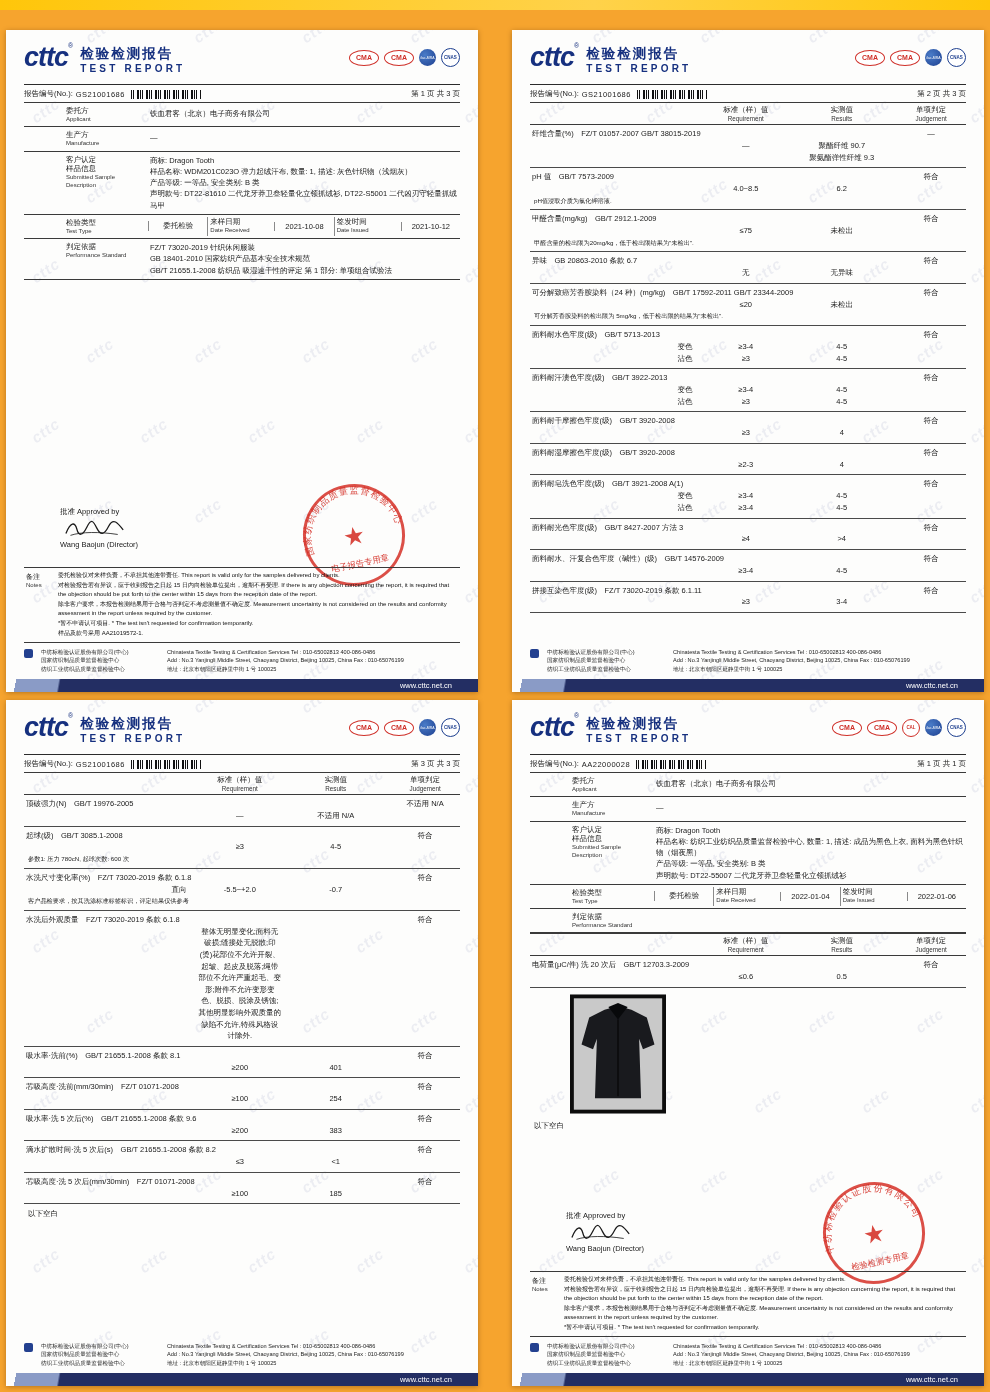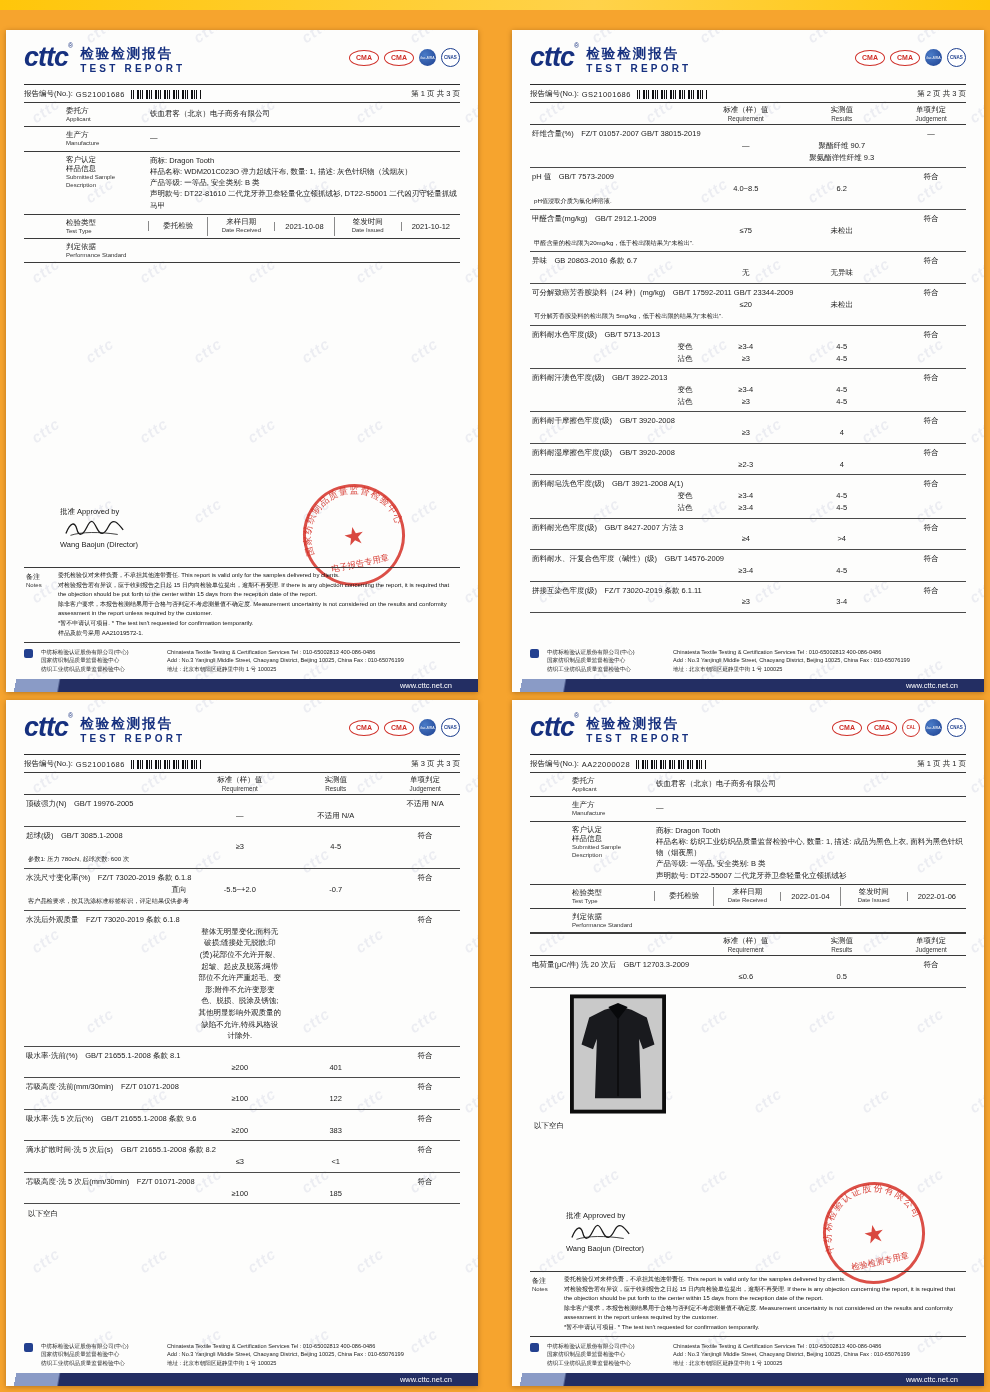--- a/index.html
+++ b/index.html
@@ -39,21 +39,21 @@
   .pageinfo{margin-left:auto;}
   
   .itable{border-top:1px solid #3a3a3a;font-size:7.5px;}
   .irow{display:flex;border-bottom:1px solid #3a3a3a;padding:2px 0;min-height:17px;}
   .ilabel{width:86px;flex:none;padding:1px 4px;box-sizing:border-box;margin-left:38px;}
   .ilabel .cn{display:block;line-height:1.3;}
   .ilabel .en{display:block;font-size:6px;color:#333;line-height:1.25;}
   .ival{flex:1;padding:1px 2px;line-height:1.45;}
   .ival.vcenter{display:flex;align-items:center;}
   .ival .line{line-height:1.5;}
-  .trow .tlab{width:62px;text-align:center;border-left:1px solid #8a8a8a;padding:0 2px;}
+  .trow .tlab{width:62px;border-left:1px solid #8a8a8a;padding:0 2px;}
   .trow .tlab .cn{display:block;}
   .trow .tlab .en{display:block;font-size:6px;color:#333;}
   .trow .tval{flex:1;text-align:center;align-self:center;border-left:1px solid #8a8a8a;}
   .trow .tval:first-of-type{border-left:none;}
   
   .rthead{display:grid;grid-template-columns:40% 19% 25% 16%;border-top:1px solid #3a3a3a;
           border-bottom:1px solid #3a3a3a;padding:2px 0;font-size:7.5px;text-align:center;}
   .rthead .cn{display:block;}
   .rthead .en{display:block;font-size:6.3px;color:#333;}
   .ritem{border-bottom:1px solid #4a4a4a;padding:4px 0;font-size:7.5px;}
@@ -214,20 +214,25 @@
             <span class="cn">签发时间</span>
             <span class="en">Date Issued</span>
           </div>
         <div class="tval">2021-10-12</div>
       </div>
       <div class="irow">
         <div class="ilabel">
             <span class="cn">判定依据</span>
             <span class="en">Performance Standard</span>
           </div>
+        <div class="ival">
+            <div class="line">FZ/T 73020-2019 针织休闲服装</div>
+            <div class="line">GB 18401-2010 国家纺织产品基本安全技术规范</div>
+            <div class="line">GB/T 21655.1-2008 纺织品 吸湿速干性的评定 第 1 部分: 单项组合试验法</div>
+          </div>
       </div>
     </div>
     <div class="vgrow"></div>
     <div class="approve-wrap">
       <div class="app-label"><span>批准</span> <span>Approved by</span></div>
       <svg class="sig" viewBox="0 0 70 22">
           <path d="M3 16 C8 3,13 3,15 11 S21 19,26 9 S33 2,37 10 S45 18,50 8 S60 4,66 12" fill="none" stroke="#1a1a1a" stroke-width="1.4"></path>
           <path d="M8 18 C20 14,40 14,60 17" fill="none" stroke="#1a1a1a" stroke-width="0.9"></path>
         </svg>
       <div class="app-name">Wang Baojun (Director)</div>
@@ -743,21 +748,21 @@
         </div>
 
         <div class="ritem">
           <div class="rtop">
             <span class="rname">芯吸高度·洗前(mm/30min)　FZ/T 01071-2008</span>
             <span class="rjud">符合</span>
           </div>
           <div class="rline optional">
             <span class="rlabel"></span>
             <span class="rreq">≥100</span>
-            <span class="rres">122</span>
+            <span class="rres">254</span>
             <span></span>
           </div>
 
         </div>
 
         <div class="ritem">
           <div class="rtop">
             <span class="rname">吸水率·洗 5 次后(%)　GB/T 21655.1-2008 条款 9.6</span>
             <span class="rjud">符合</span>
           </div>

